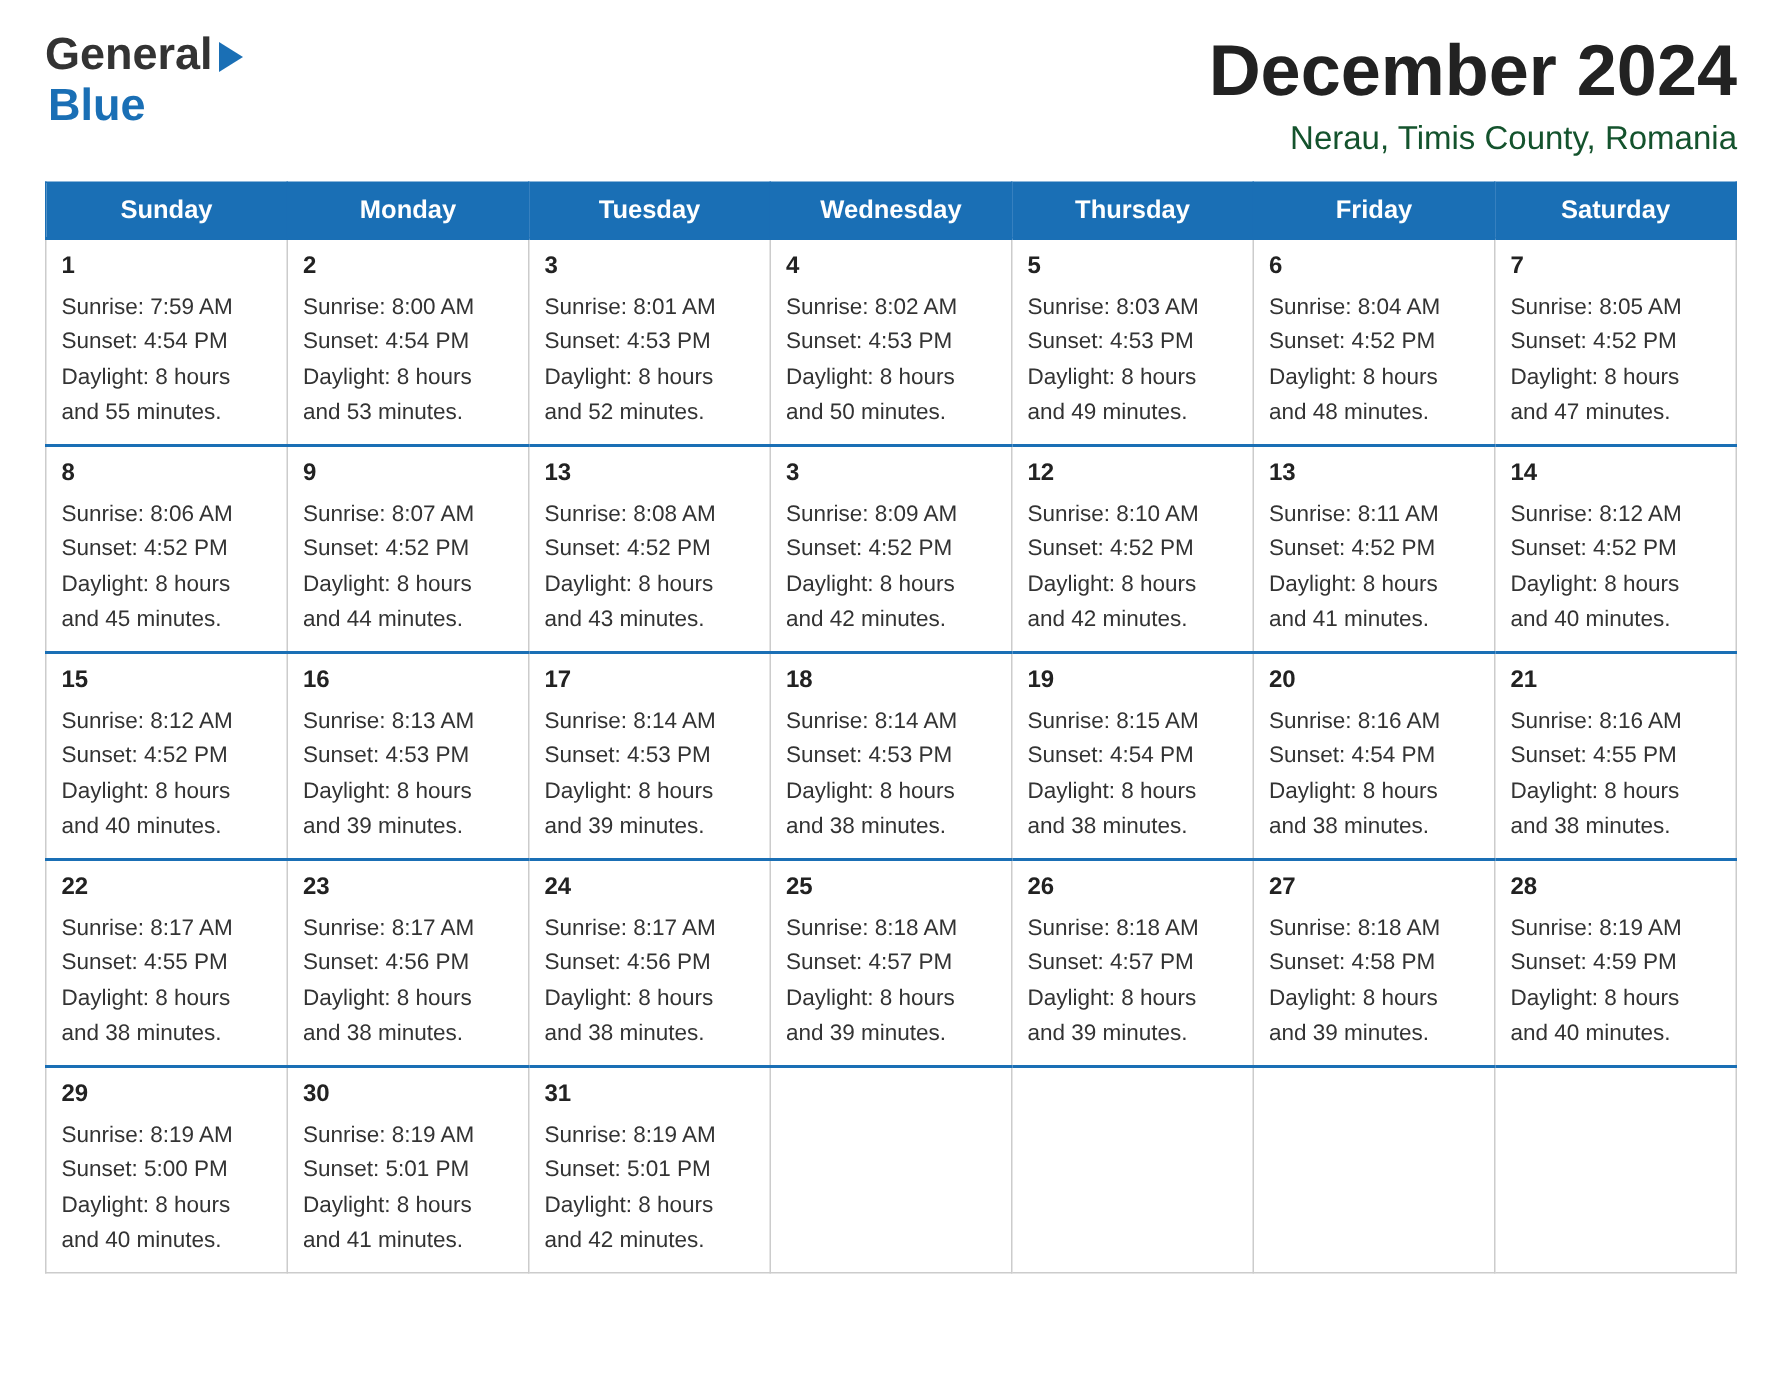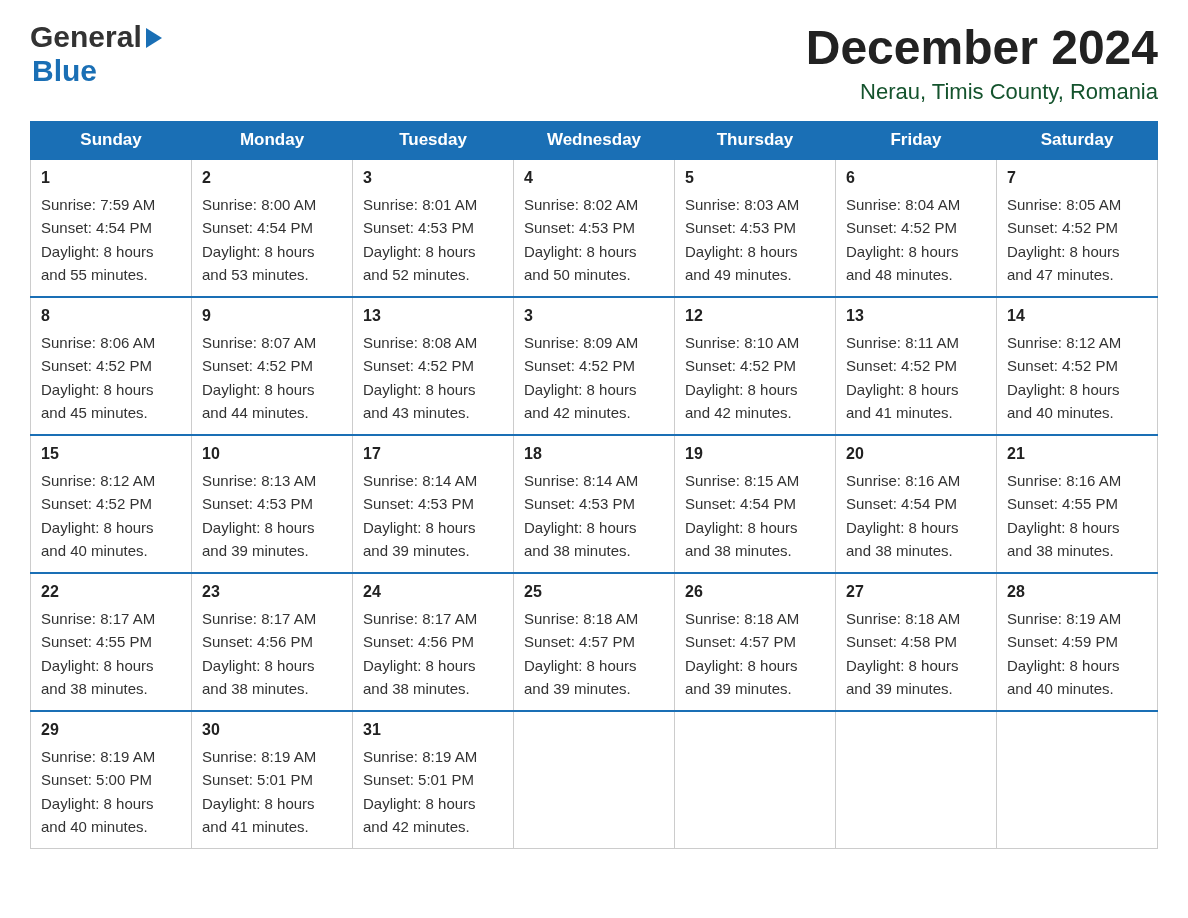--- a/index.html
+++ b/index.html
@@ -186,21 +186,21 @@
           <div class="day-number">14</div>
 <div class="day-info">Sunrise: 8:12 AM<br>Sunset: 4:52 PM<br>Daylight: 8 hours and 40 minutes.</div>
         </td>
       </tr>
       <tr>
         <td>
           <div class="day-number">15</div>
 <div class="day-info">Sunrise: 8:12 AM<br>Sunset: 4:52 PM<br>Daylight: 8 hours and 40 minutes.</div>
         </td>
         <td>
-          <div class="day-number">10</div>
+          <div class="day-number">16</div>
 <div class="day-info">Sunrise: 8:13 AM<br>Sunset: 4:53 PM<br>Daylight: 8 hours and 39 minutes.</div>
         </td>
         <td>
           <div class="day-number">17</div>
 <div class="day-info">Sunrise: 8:14 AM<br>Sunset: 4:53 PM<br>Daylight: 8 hours and 39 minutes.</div>
         </td>
         <td>
           <div class="day-number">18</div>
 <div class="day-info">Sunrise: 8:14 AM<br>Sunset: 4:53 PM<br>Daylight: 8 hours and 38 minutes.</div>
         </td>

